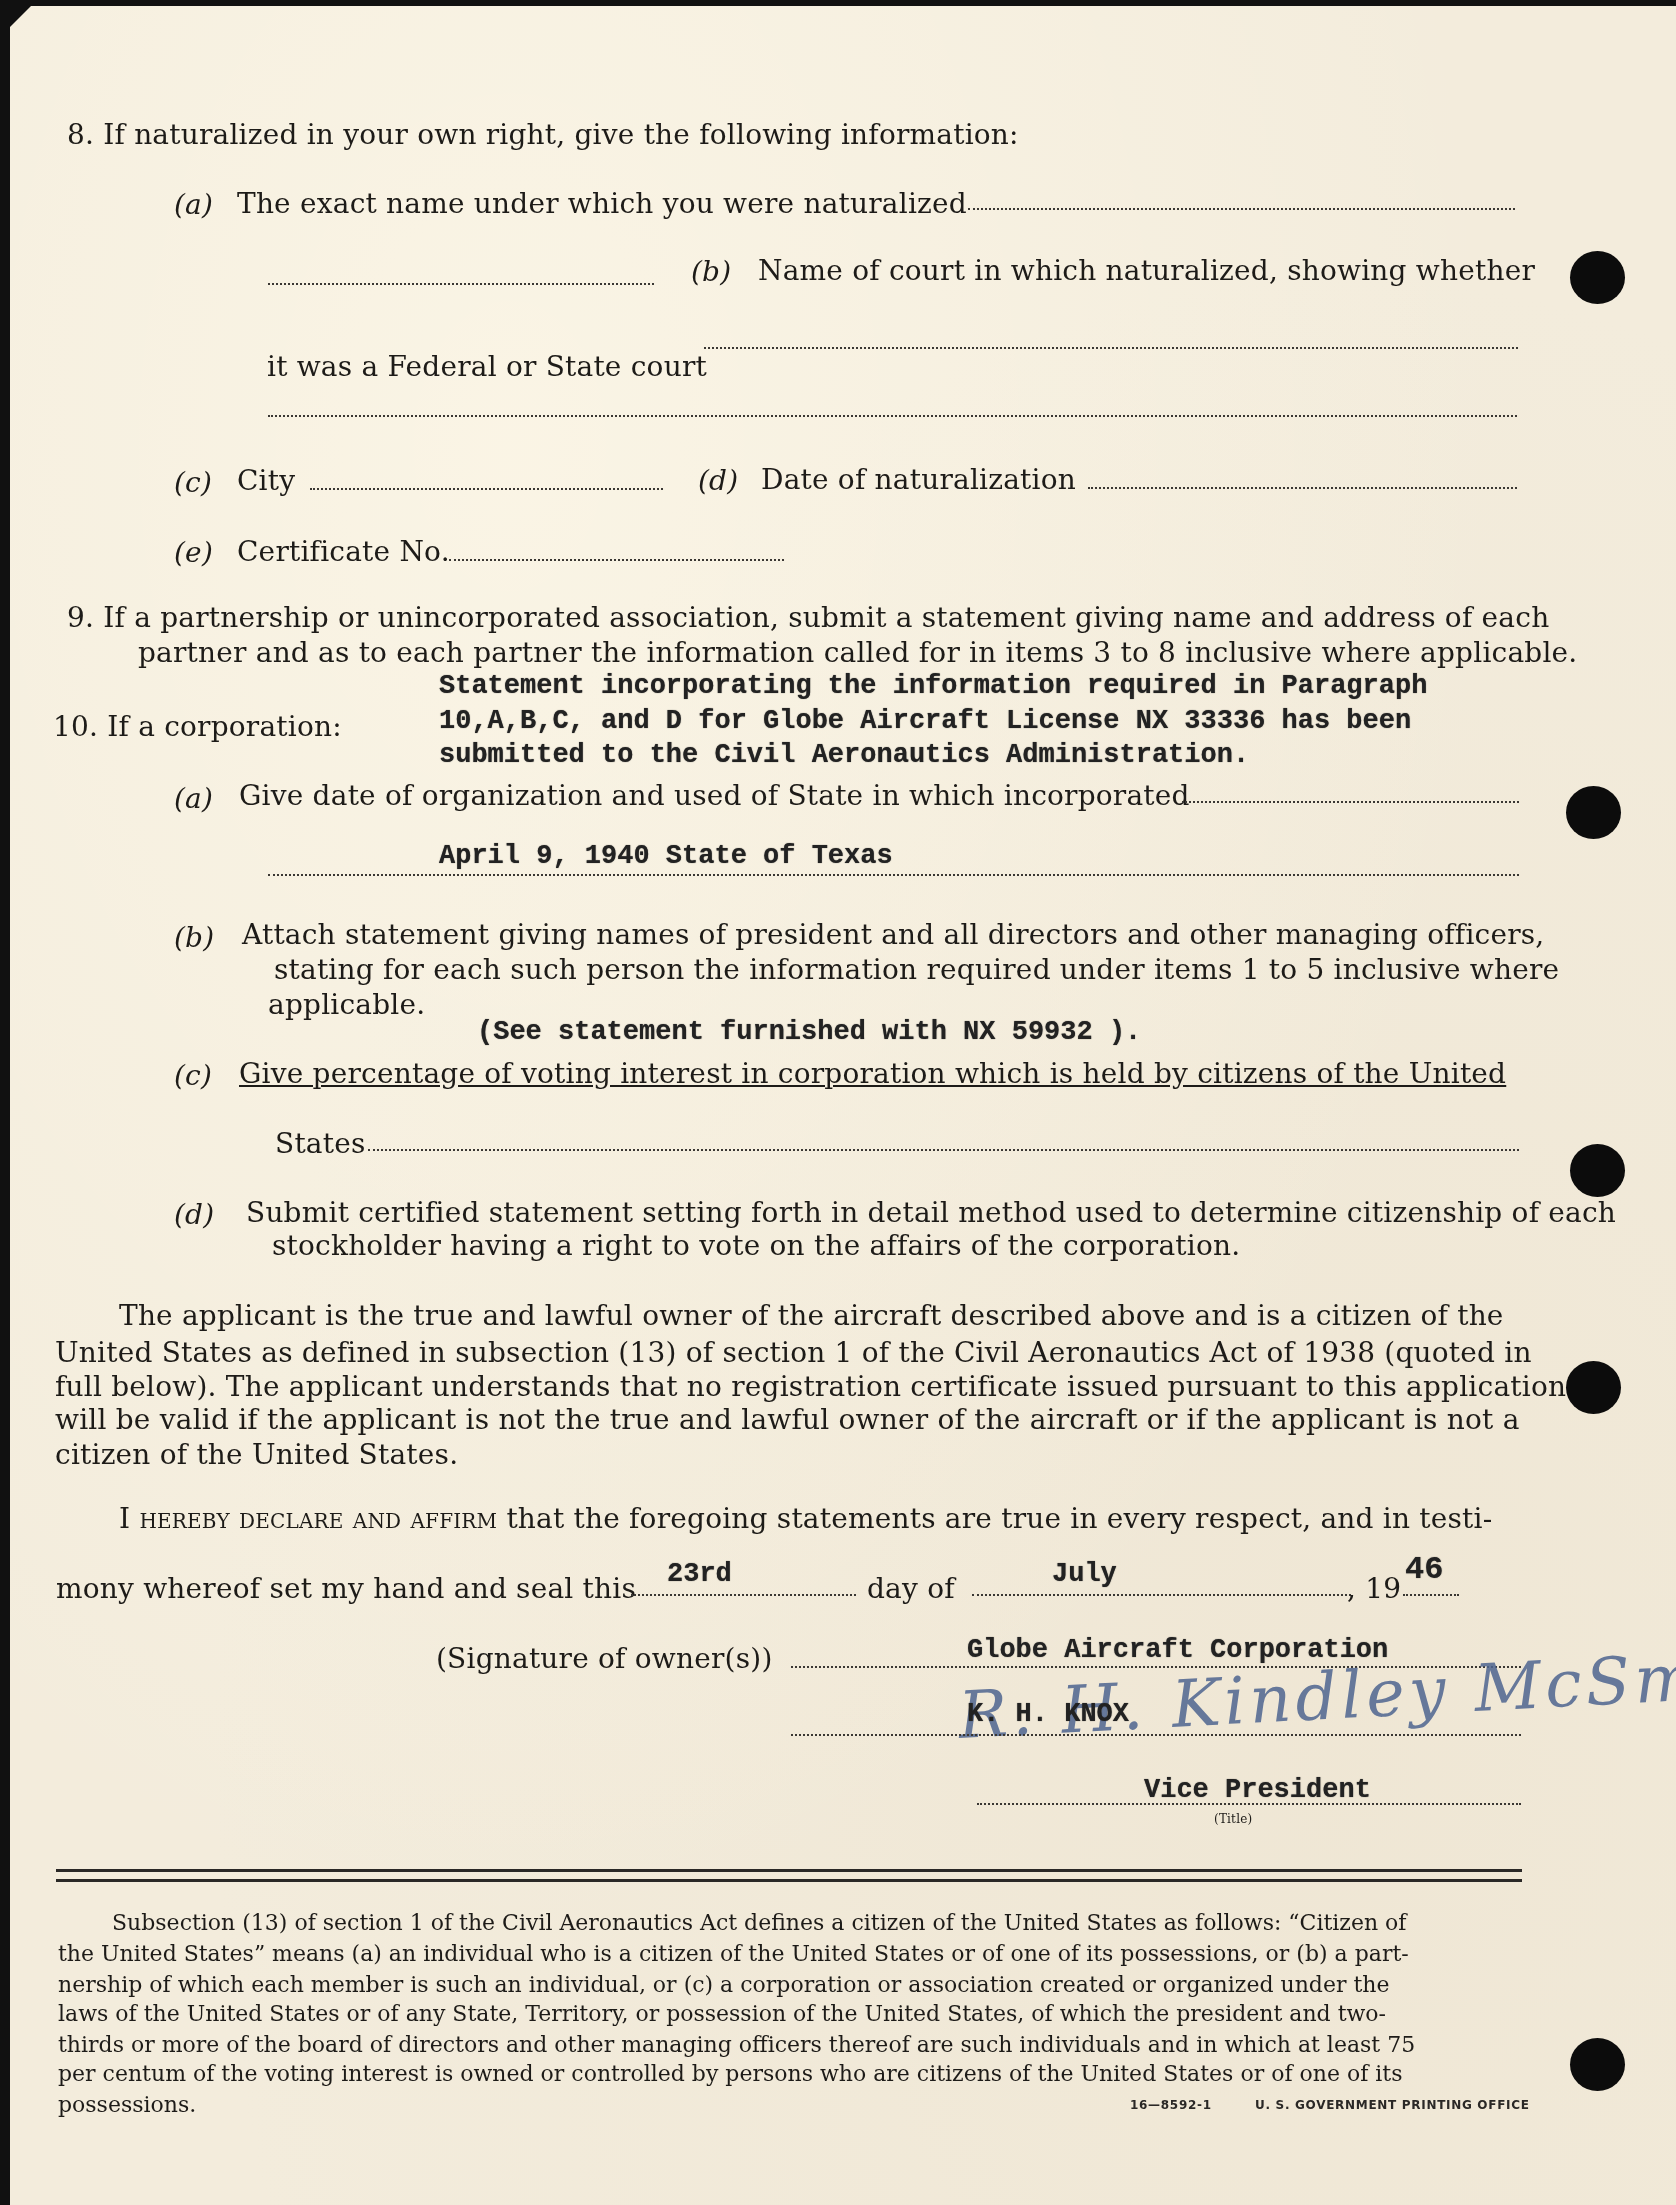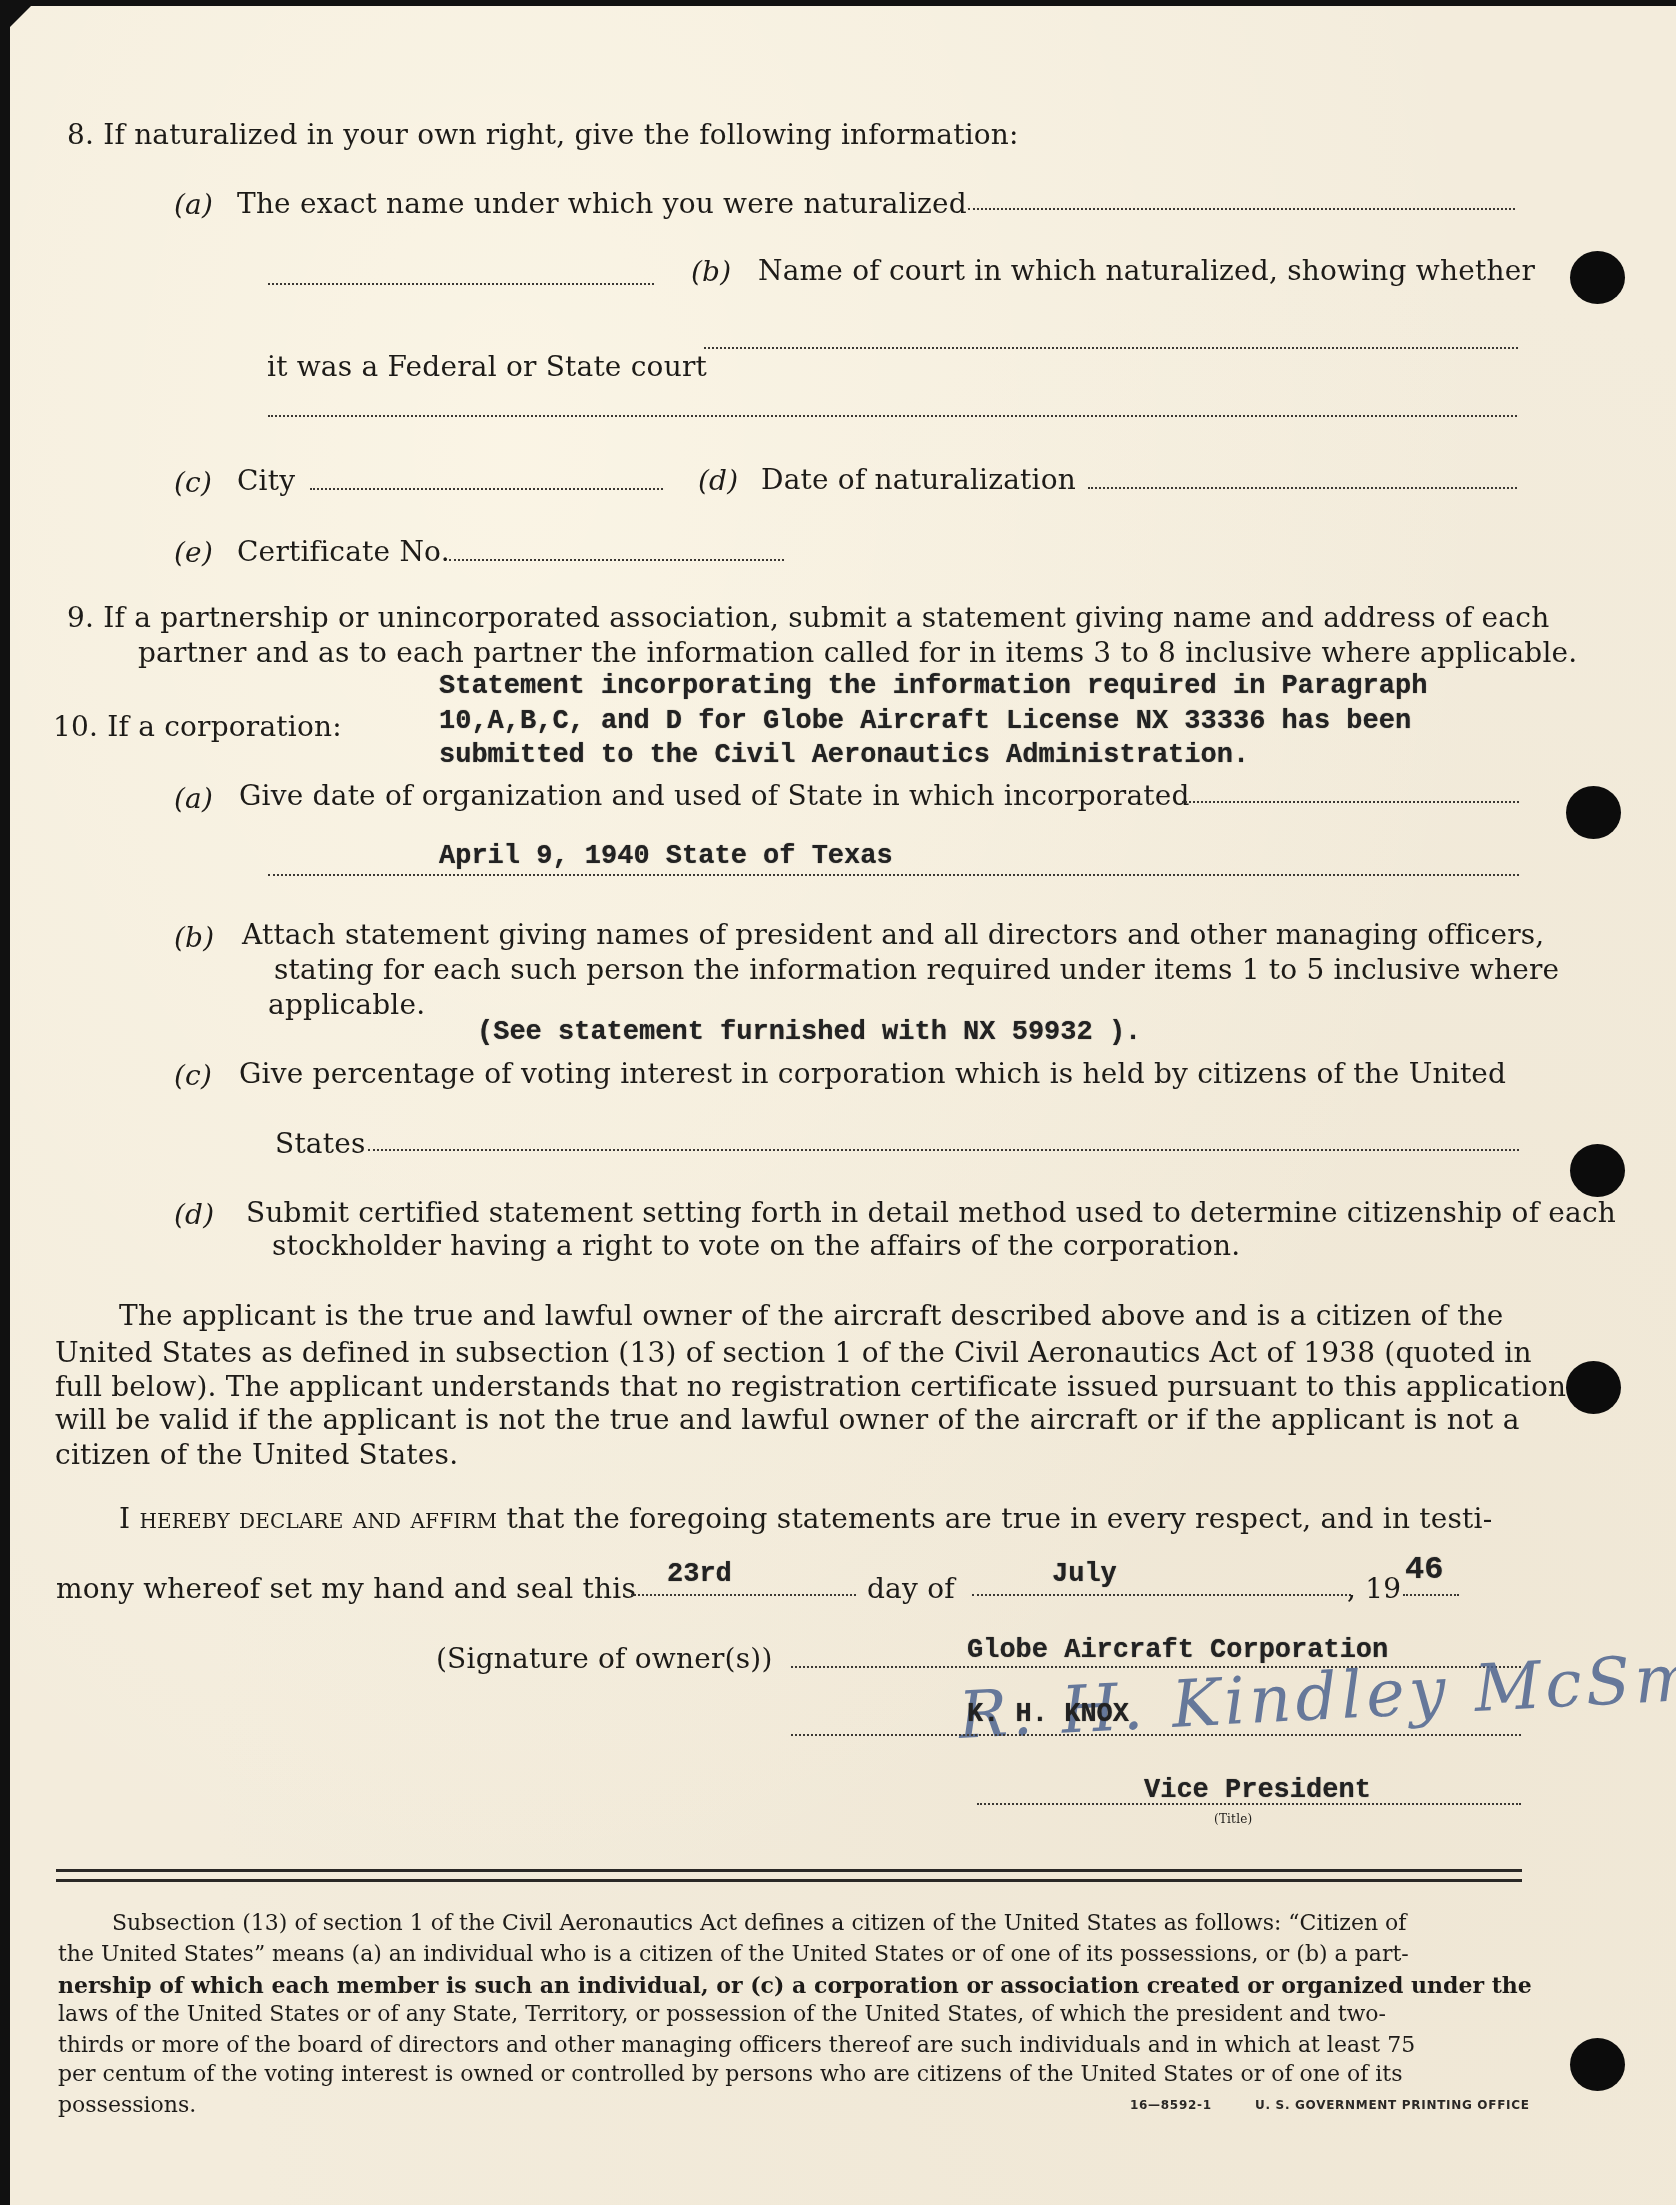--- a/index.html
+++ b/index.html
@@ -74,21 +74,21 @@
 <div class="tw" style="left:439px;top:841px;">April 9, 1940   State of Texas</div>
 <div class="line" style="left:268px;top:874px;width:1251px;"></div>
 
 <div class="t it" style="left:174px;top:921px;">(b)</div>
 <div class="t" style="left:242px;top:918px;">Attach statement giving names of president and all directors and other managing officers,</div>
 <div class="t" style="left:274px;top:953px;">stating for each such person the information required under items 1 to 5 inclusive where</div>
 <div class="t" style="left:268px;top:988px;">applicable.</div>
 <div class="tw" style="left:477px;top:1017px;">(See statement furnished with NX 59932 ).</div>
 
 <div class="t it" style="left:174px;top:1059px;">(c)</div>
-<div class="t" style="left:239px;top:1057px;">Give percentage of voting interest in corporation which is held by citizens of the United</div>
+<div class="t" style="left:239px;top:1057px;text-decoration:underline;">Give percentage of voting interest in corporation which is held by citizens of the United</div>
 <div class="t" style="left:275px;top:1127px;">States</div>
 <div class="line" style="left:368px;top:1149px;width:1151px;"></div>
 
 <div class="t it" style="left:174px;top:1198px;">(d)</div>
 <div class="t" style="left:246px;top:1196px;">Submit certified statement setting forth in detail method used to determine citizenship of each</div>
 <div class="t" style="left:272px;top:1229px;">stockholder having a right to vote on the affairs of the corporation.</div>
 
 <div class="t" style="left:119px;top:1299px;">The applicant is the true and lawful owner of the aircraft described above and is a citizen of the</div>
 <div class="t" style="left:55px;top:1336px;">United States as defined in subsection (13) of section 1 of the Civil Aeronautics Act of 1938 (quoted in</div>
 <div class="t" style="left:55px;top:1370px;">full below).  The applicant understands that no registration certificate issued pursuant to this application</div>
@@ -119,20 +119,20 @@
 
 <div class="tw" style="left:1144px;top:1775px;">Vice President</div>
 <div class="line" style="left:977px;top:1803px;width:544px;"></div>
 <div class="t" style="left:1214px;top:1812px;font-size:12px;">(Title)</div>
 
 <div class="rule" style="top:1869px;"></div>
 <div class="rule" style="top:1879px;"></div>
 
 <div class="foot" style="left:112px;top:1910px;">Subsection (13) of section 1 of the Civil Aeronautics Act defines a citizen of the United States as follows: “Citizen of</div>
 <div class="foot" style="left:58px;top:1941px;">the United States” means (a) an individual who is a citizen of the United States or of one of its possessions, or (b) a part-</div>
-<div class="foot" style="left:58px;top:1972px;font-weight:bold;">nership of which each member is such an individual, or (c) a corporation or association created or organized under the</div>
+<div class="foot" style="left:58px;top:1972px;">nership of which each member is such an individual, or (c) a corporation or association created or organized under the</div>
 <div class="foot" style="left:58px;top:2001px;">laws of the United States or of any State, Territory, or possession of the United States, of which the president and two-</div>
 <div class="foot" style="left:58px;top:2032px;">thirds or more of the board of directors and other managing officers thereof are such individuals and in which at least 75</div>
 <div class="foot" style="left:58px;top:2061px;">per centum of the voting interest is owned or controlled by persons who are citizens of the United States or of one of its</div>
 <div class="foot" style="left:58px;top:2092px;">possessions.</div>
 <div class="gpo" style="left:1130px;top:2098px;">16—8592-1</div>
 <div class="gpo" style="left:1255px;top:2098px;">U. S. GOVERNMENT PRINTING OFFICE</div>
 
 
 </body></html>

